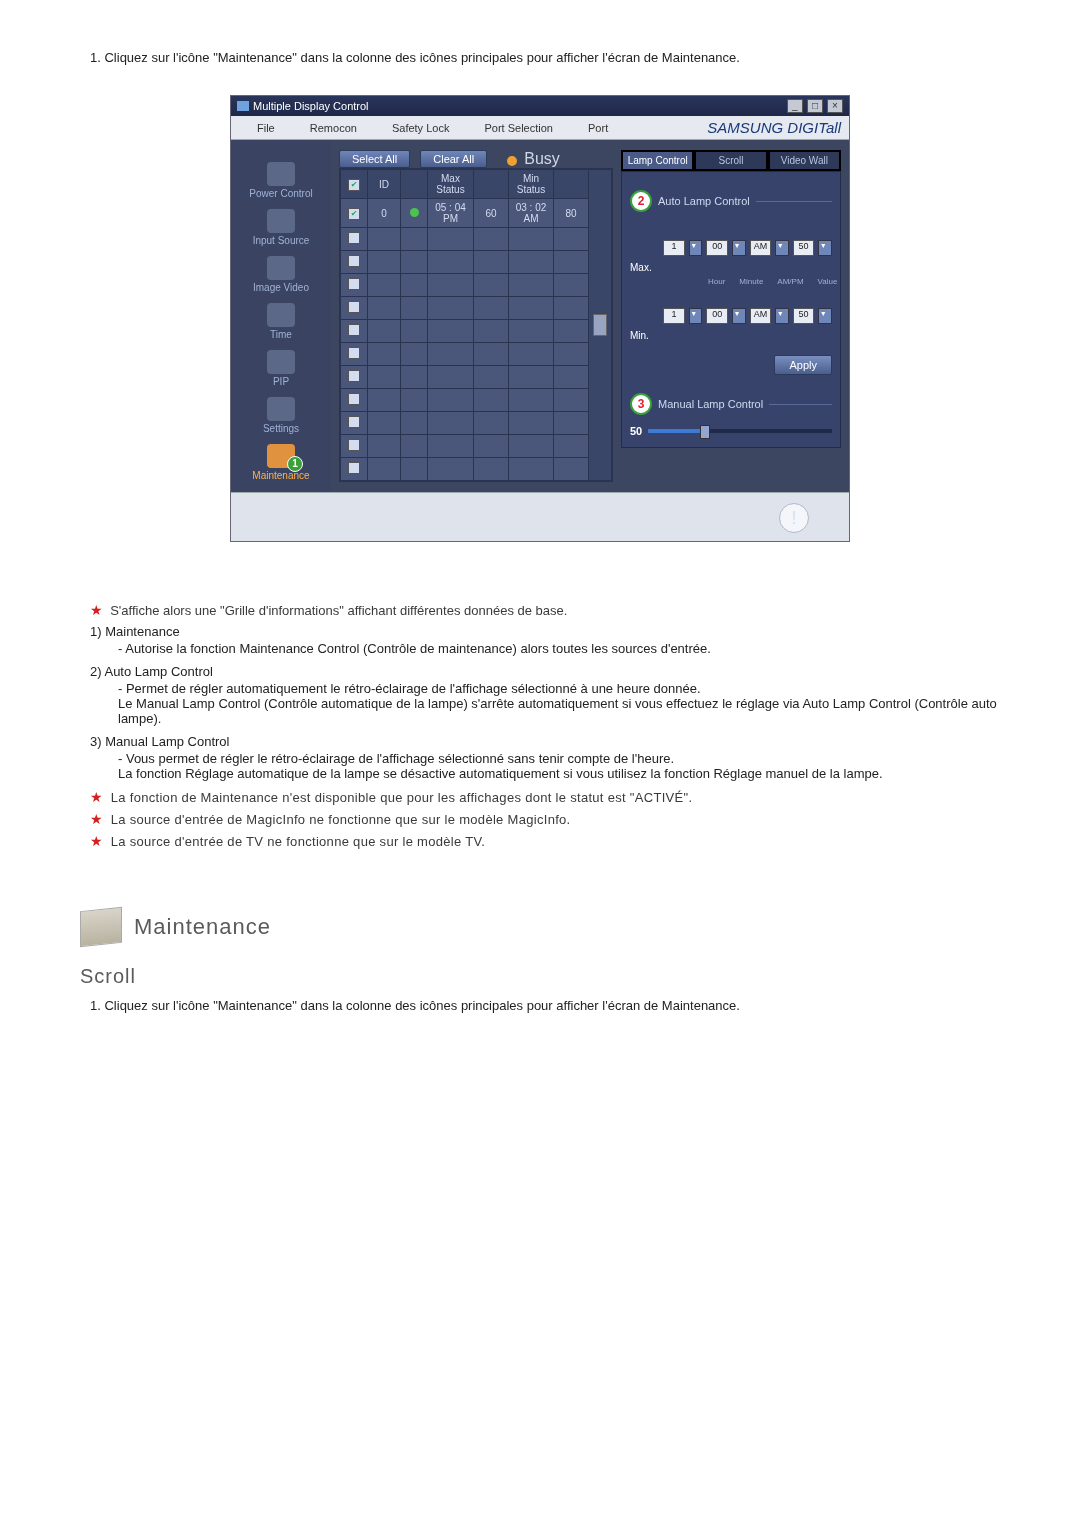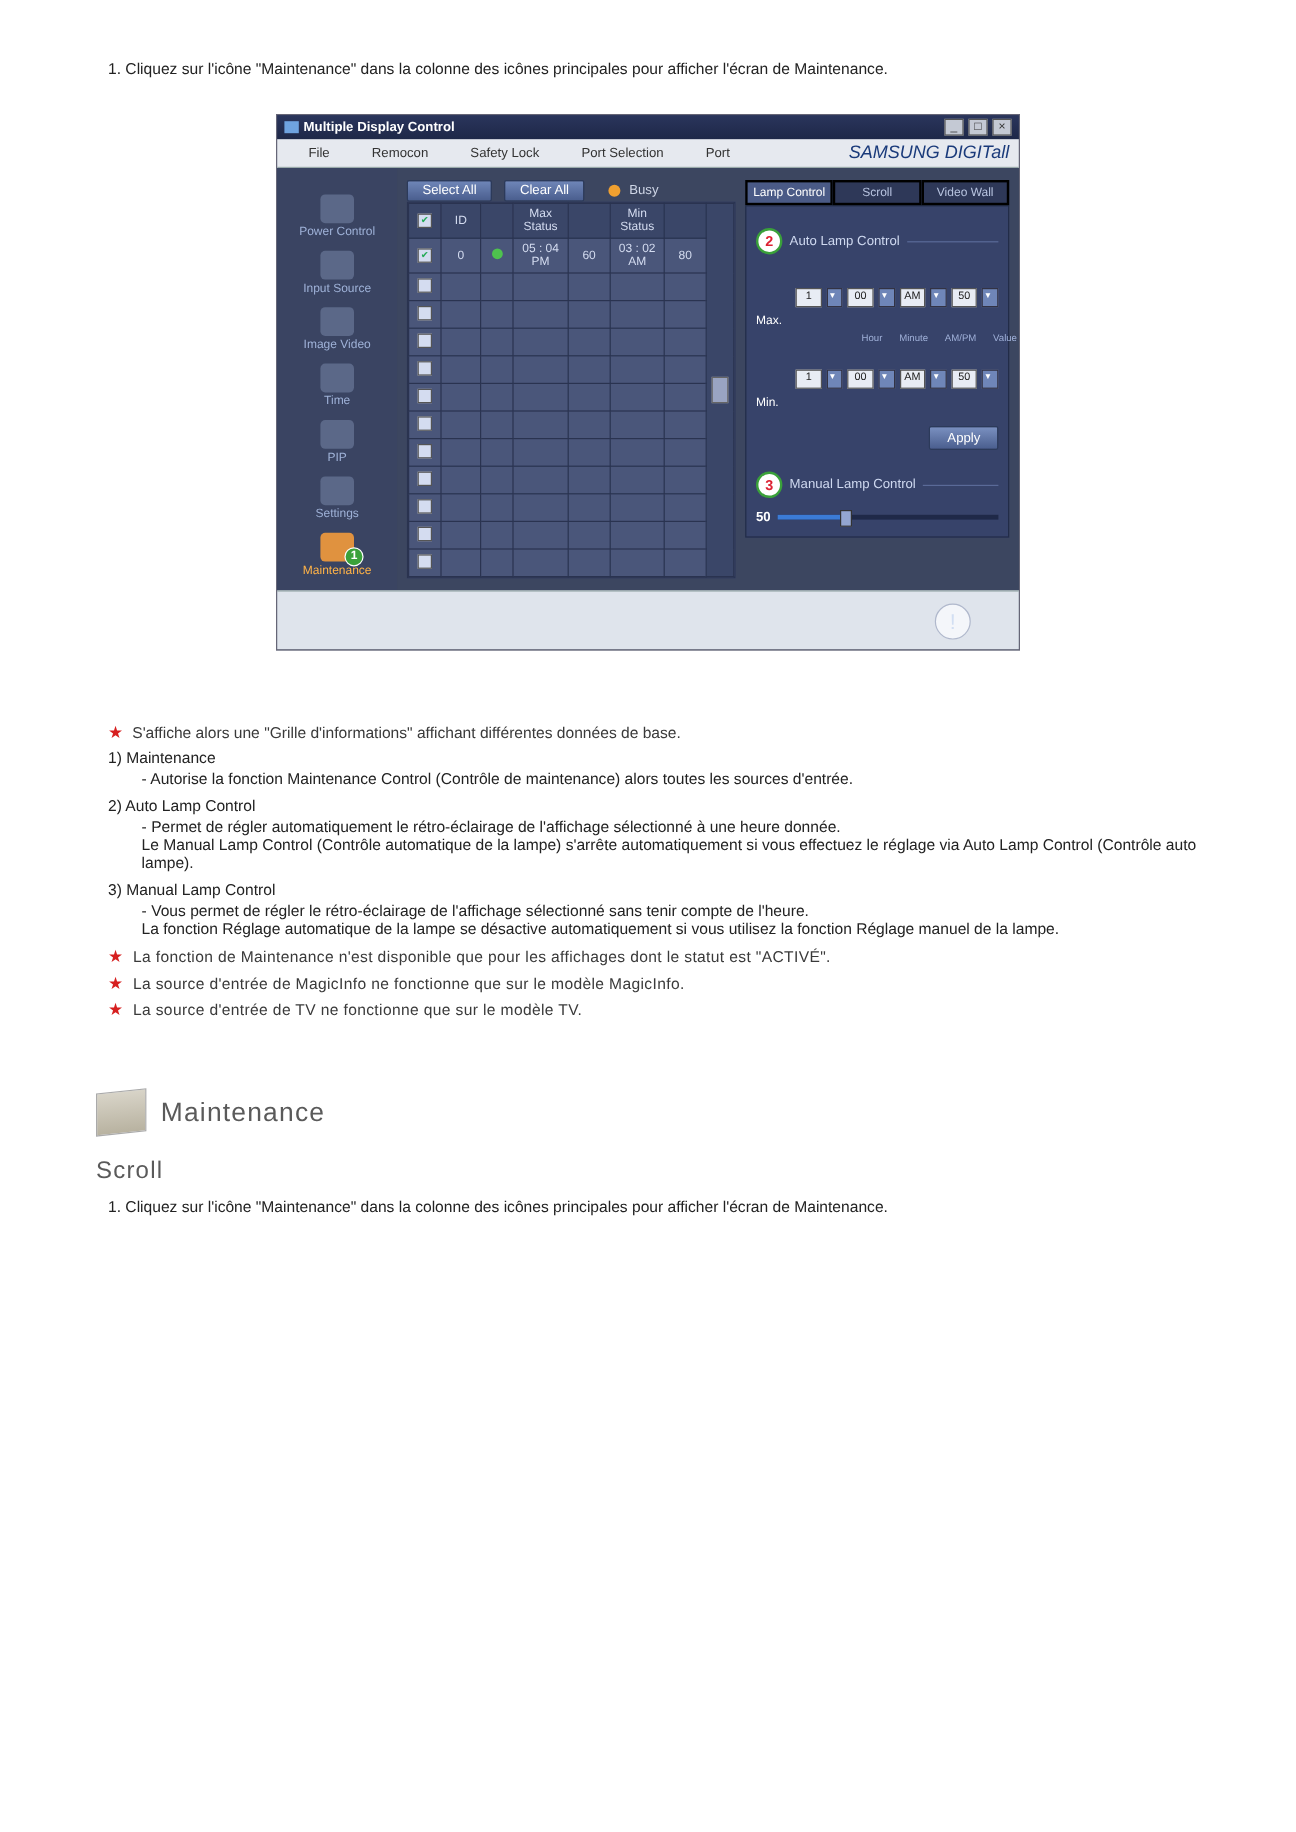--- a/index.html
+++ b/index.html
@@ -36,21 +36,21 @@
     display: inline-block;
     width: 14px; height: 12px;
     background: #c4c9d4;
     border: 1px solid #555;
     margin-left: 1px;
     text-align: center;
     line-height: 12px;
     font-size: 10px;
     color: #333;
   }
-  .titlebar .tb-title { display:flex; align-items:center; gap:4px;font-weight:bold; }
+  .titlebar .tb-title { display:flex; align-items:center; gap:4px; }
   .tb-logo { width:12px; height:10px; background:#6fa3e0; display:inline-block; }
 
   .menubar {
     background: #e6e9ef;
     color: #333;
     padding: 3px 8px;
     display: flex;
     justify-content: space-between;
     align-items: center;
     border-bottom: 1px solid #9aa;
@@ -109,21 +109,21 @@
   .top-buttons { display:flex; align-items:center; gap:10px; }
   .gbtn {
     background: linear-gradient(#6f86b8,#4a5e8e);
     color:#fff;
     border:1px solid #2c3a5a;
     padding:2px 12px;
     font-size:11px;
     border-radius:2px;
   }
   .busy-dot { width:10px; height:10px; border-radius:50%; background:#f0a030; display:inline-block; margin-right:4px; vertical-align:middle;}
-  .busy-label { color:#cfd6e6; font-size:11px; }
+  .busy-label { color:#cfd6e6; font-size:16px; }
 
   .grid {
     border:1px solid #2a3350;
     background:#4a567a;
     font-size:10px;
   }
   .grid table { border-collapse: collapse; width: 100%; }
   .grid th, .grid td {
     border:1px solid #2a3350;
     padding:3px 4px;
@@ -174,21 +174,21 @@
   .field-row .lbl { width:30px; color:#fff; font-weight:normal;margin-top:40px; }
   .mini-input {
     width:20px; height:14px; background:#e8ecf4; border:1px solid #555;
     font-size:9px; text-align:center; color:#222;
   }
   .mini-dd {
     width:12px; height:14px; background:#6f86b8; border:1px solid #334; display:inline-block;
     position:relative;
   }
   .mini-dd::after{ content:"▾"; color:#fff; font-size:8px; position:absolute; left:2px; top:0; }
-  .sub-labels { display:flex; gap:14px; margin-left:44px; font-size:8px; color:#9fb0d8;padding-left:44px; }
+  .sub-labels { display:flex; gap:14px; margin-left:34px; font-size:8px; color:#9fb0d8;padding-left:44px; }
 
   .apply-btn {
     float:right;
     background: linear-gradient(#7a90c0,#4a5e8e);
     color:#fff; border:1px solid #2c3a5a;
     padding:3px 14px; font-size:11px; margin-top:10px; border-radius:2px;
   }
   .clr { clear:both; }
 
   .slider-row { display:flex; align-items:center; gap:6px; margin-top:4px; }

